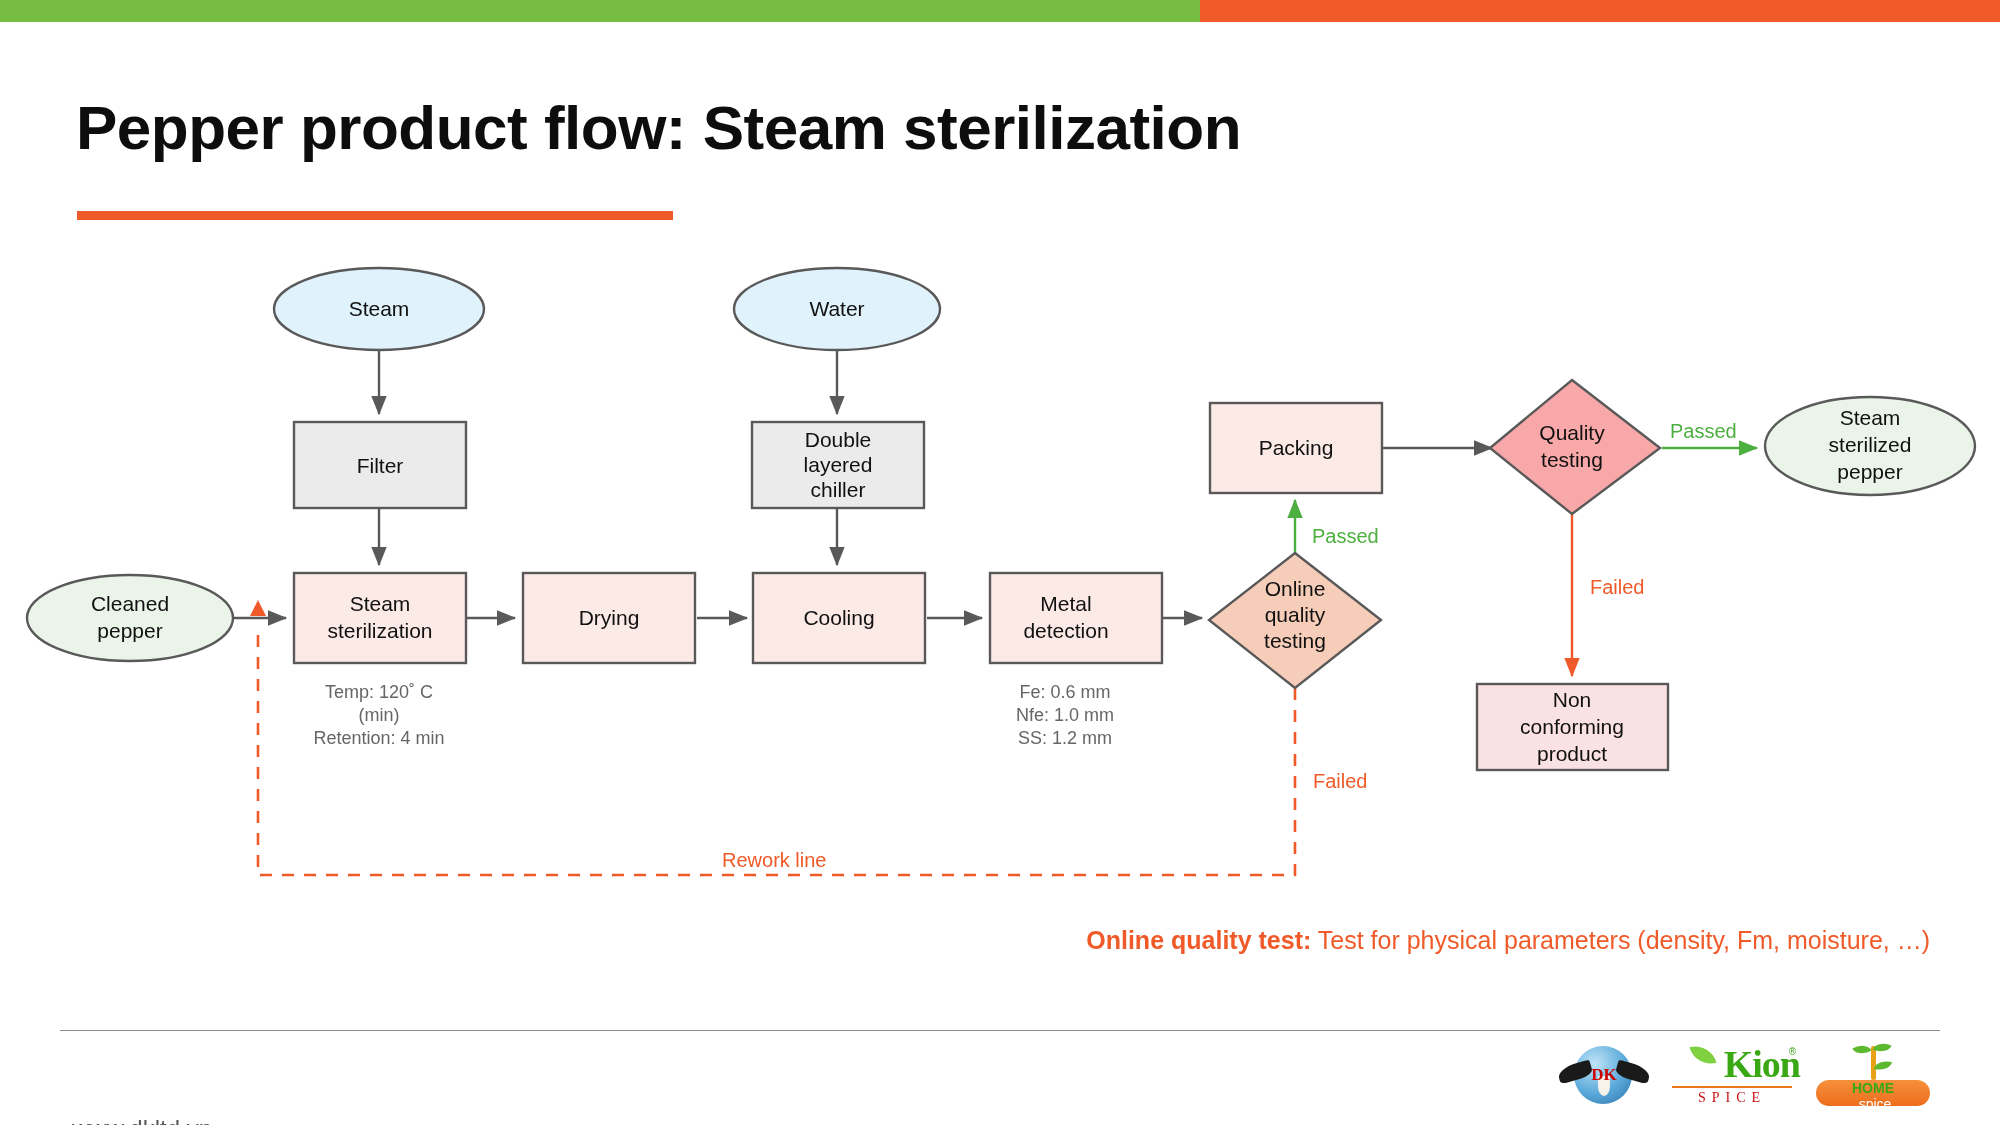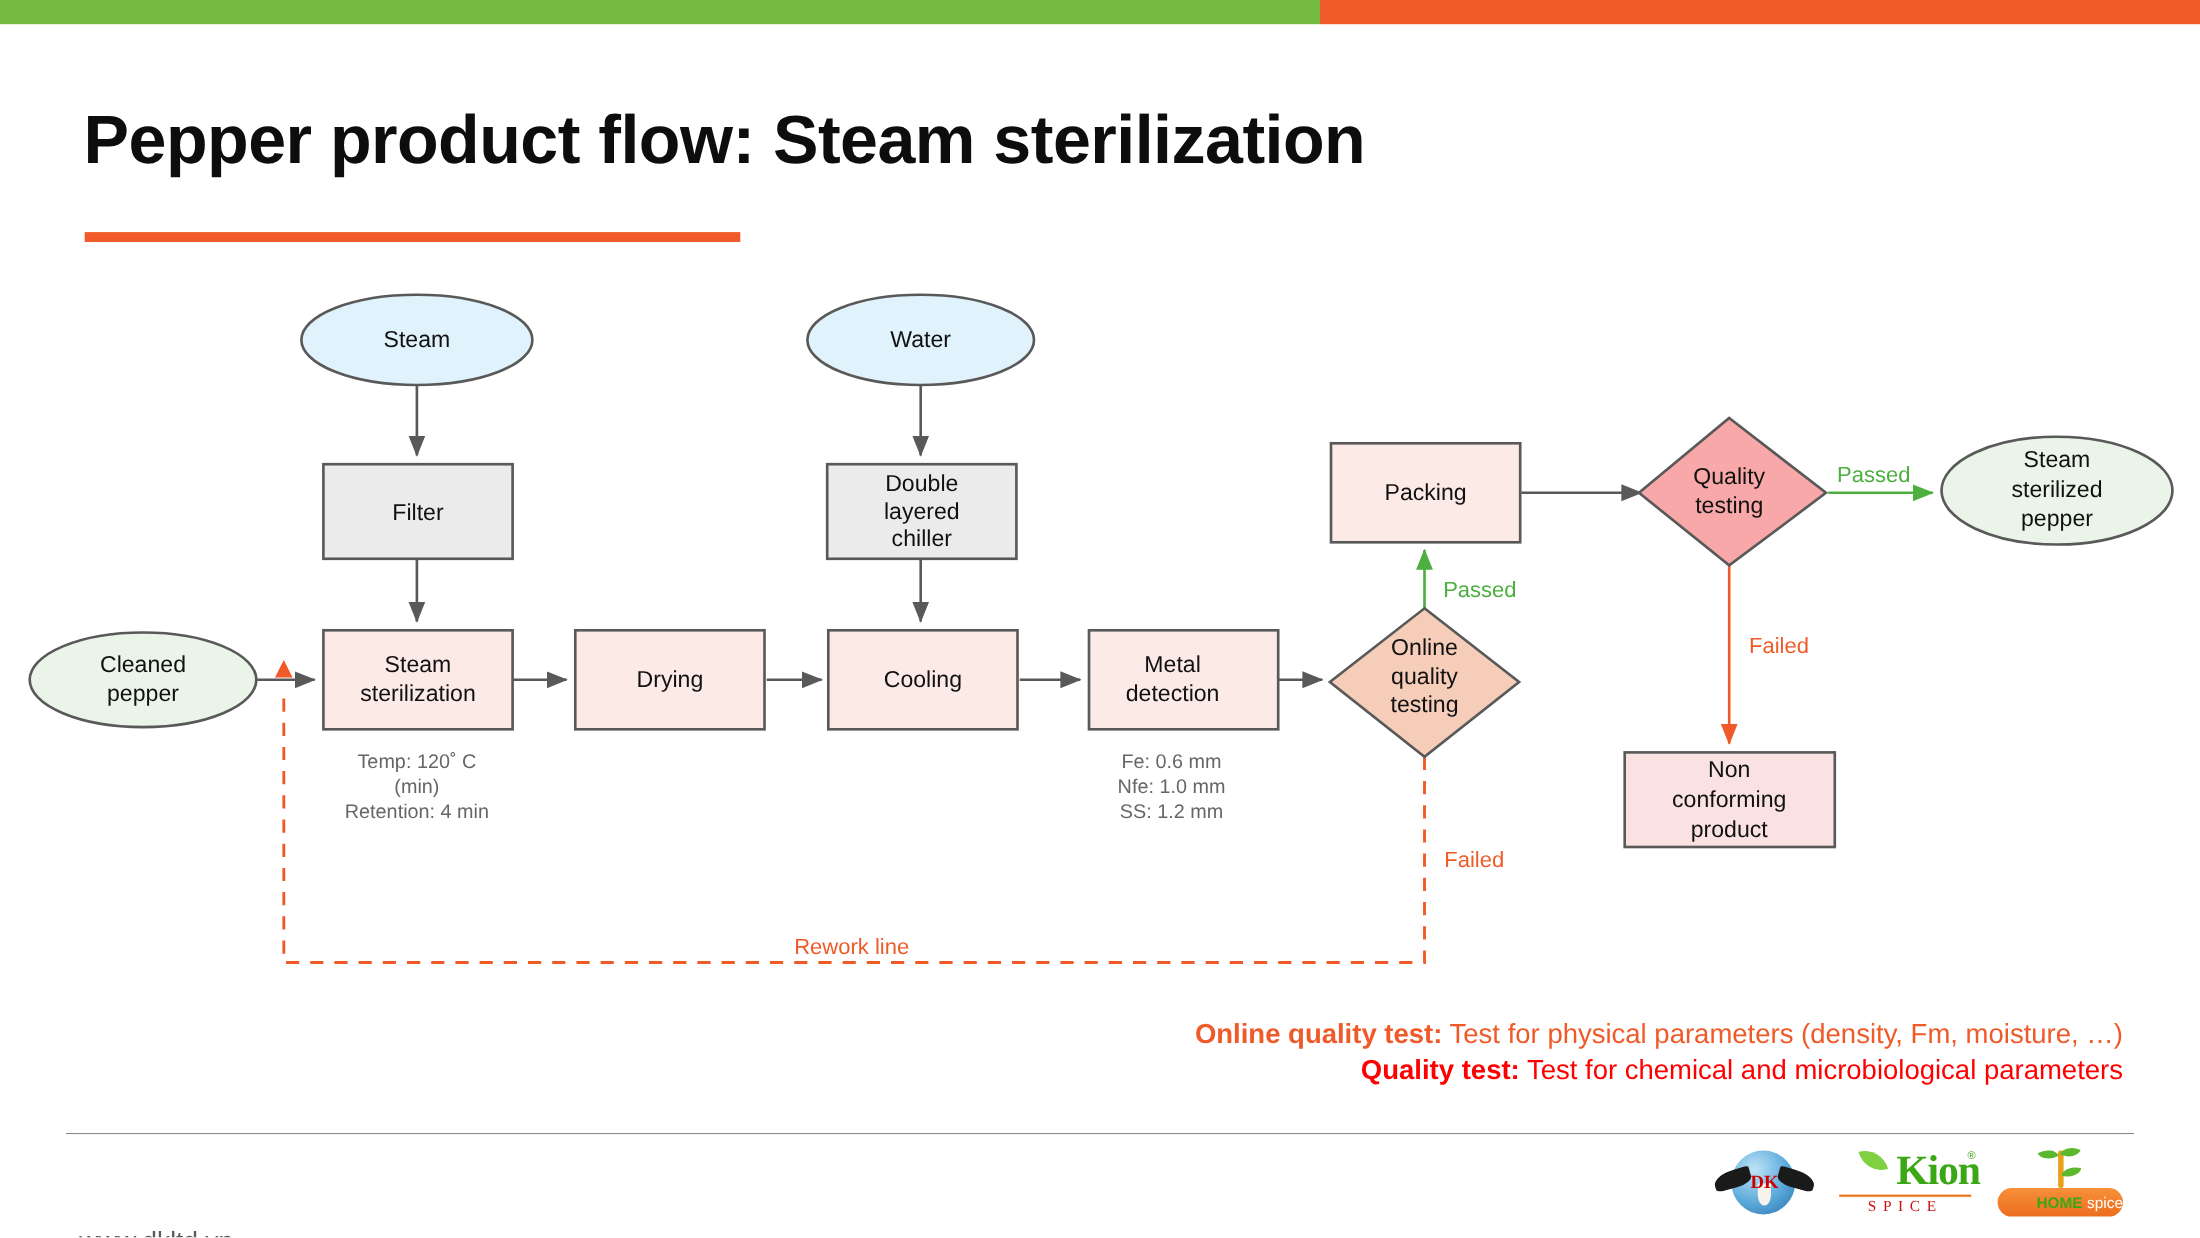--- a/index.html
+++ b/index.html
@@ -232,21 +232,21 @@
     position: absolute; width: 16px; height: 11px; background: #5cb82e;
     border-radius: 0 100% 0 100%;
   }
   #logo-home .lf1 { left: -4px; top: 4px; transform: rotate(-28deg); }
   #logo-home .lf2 { left: 16px; top: 2px; transform: rotate(22deg) scaleX(-1); }
   #logo-home .lf3 { left: 17px; top: 20px; transform: rotate(14deg) scaleX(-1); }
   #logo-home .ribbon {
     position: absolute; left: 2px; top: 40px; width: 114px; height: 26px;
     background: linear-gradient(#f7903a, #ec6d1e);
     border-radius: 13px;
-    display: flex; align-items: center; justify-content: flex-end;
+    display: flex; align-items: center; justify-content: space-between; flex-direction: column;
   }
   #logo-home .home-word {
     font-size: 14px; font-weight: bold; color: #3aa814;
     font-family: "Liberation Sans", sans-serif;
   }
   #logo-home .spice-word2 {
     font-size: 14px; color: #ffffff; margin-left: 4px;
     font-family: "Liberation Sans", sans-serif;
   }
 </style>
@@ -388,21 +388,20 @@
 
     <text class="edge-label-pass" x="1312" y="543">Passed</text>
     <text class="edge-label-fail" x="1313" y="788">Failed</text>
     <text class="edge-label-pass" x="1670" y="438">Passed</text>
     <text class="edge-label-fail" x="1590" y="594">Failed</text>
     <text class="edge-label-fail" x="722" y="867">Rework line</text>
   </svg>
 
   <div id="legend">
     <div class="legend-line" id="legend-line-1"><span class="legend-bold">Online quality test:</span><span> Test for physical parameters (density, Fm, moisture, …)</span></div>
-    <div class="legend-line" id="legend-line-2"><span class="legend-bold">Quality test:</span><span> Test for chemical and microbiological parameters</span></div>
   </div>
 
   <div id="footer-rule"></div>
   <div id="footer-url">www.dkltd.vn</div>
 
   <div id="footer-logos">
     <div class="logo" id="logo-dk">
       <div class="globe"></div>
       <div class="wing-l"></div>
       <div class="wing-r"></div>

